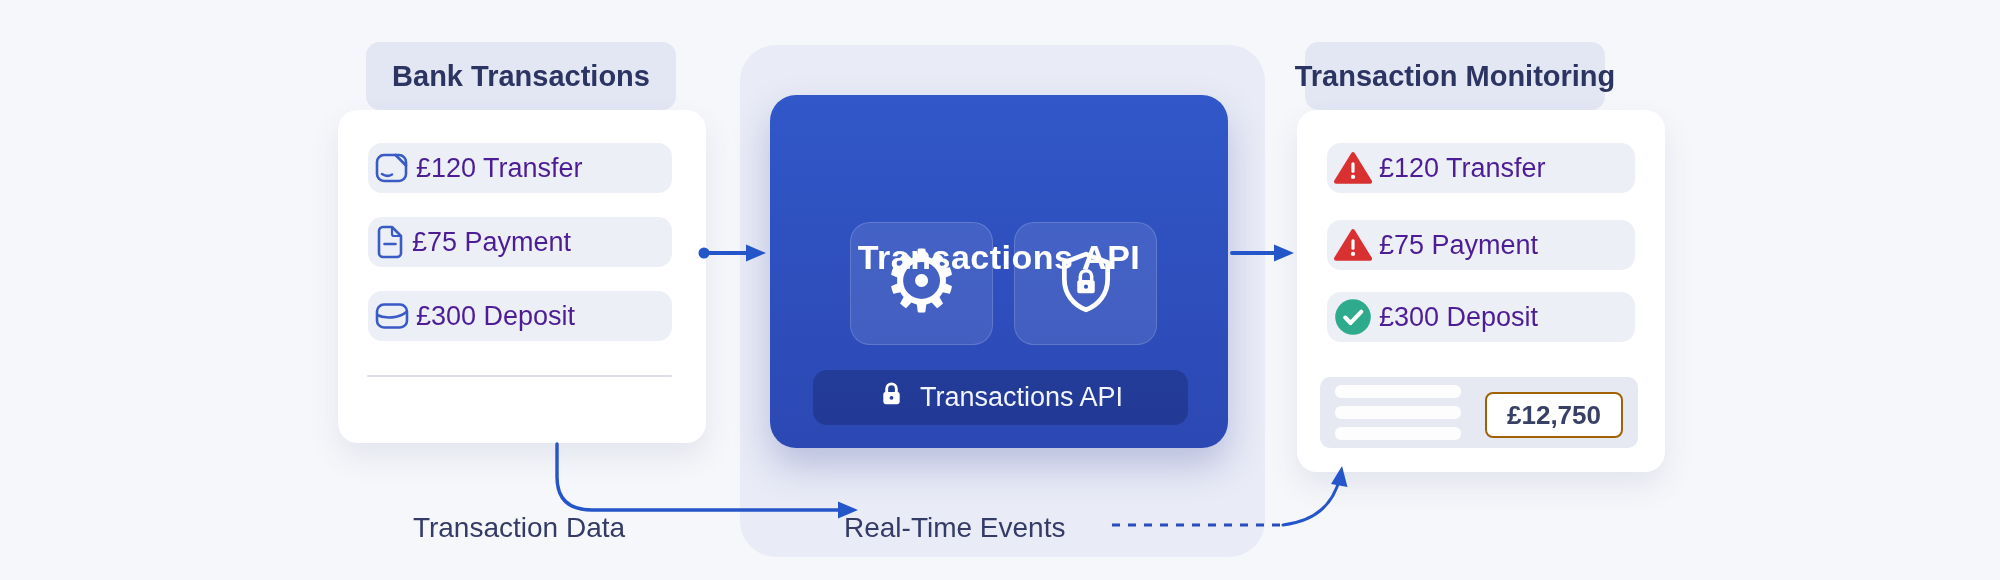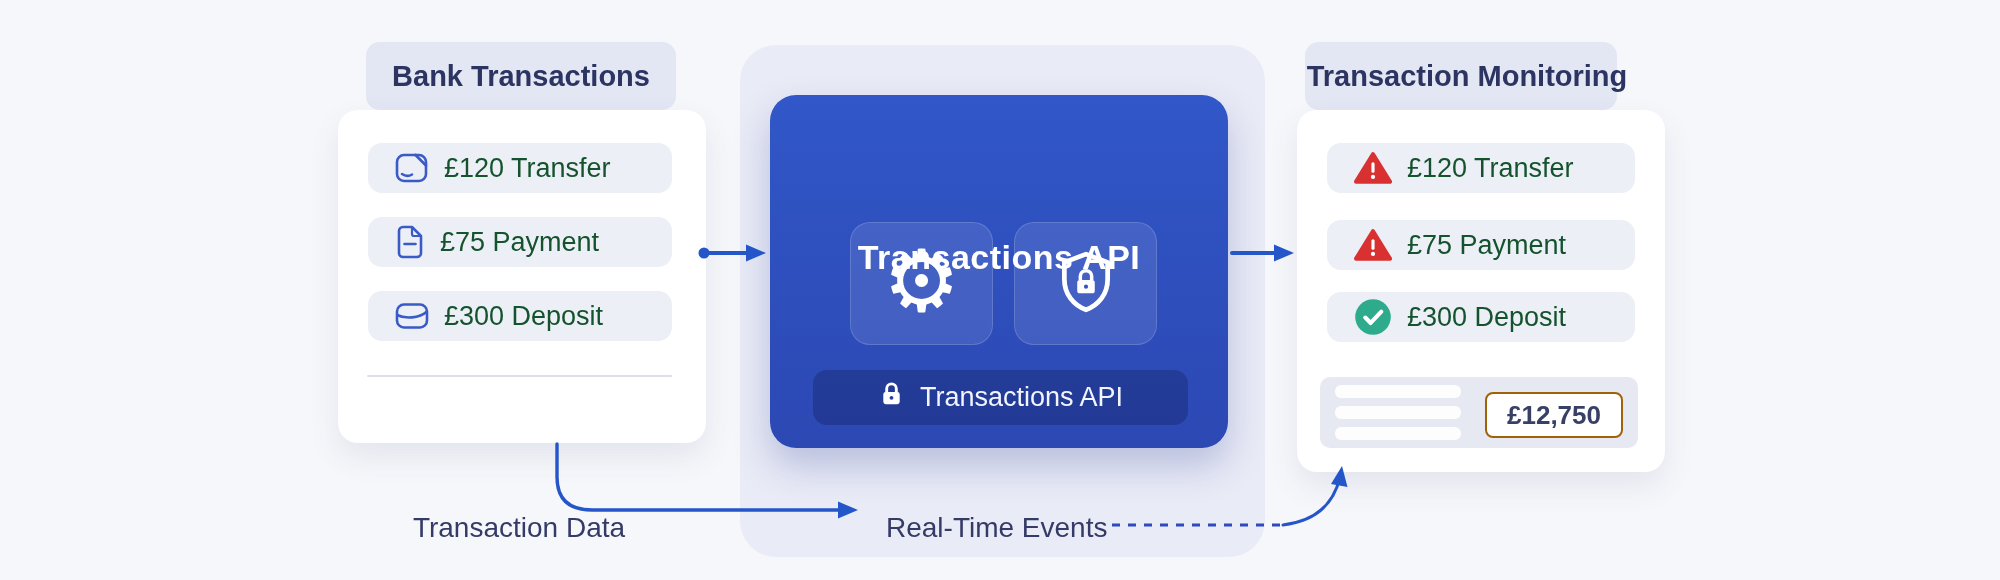--- a/index.html
+++ b/index.html
@@ -14,33 +14,33 @@
     position:absolute;left:740px;top:45px;width:525px;height:512px;
     background:#e9ebf6;border-radius:36px;
   }
   
   .tab{
     position:absolute;top:42px;height:68px;border-radius:14px;
     background:#e3e6f3;display:flex;align-items:center;justify-content:center;
     font-weight:700;font-size:29px;color:#2c3462;white-space:nowrap;
   }
   .tab.left{left:366px;width:310px;}
-  .tab.right{left:1305px;width:300px;padding-left:12px;}
+  .tab.right{left:1305px;width:300px;}
   
   .card{
     position:absolute;background:#ffffff;border-radius:20px;
     box-shadow:0 14px 30px rgba(70,80,140,0.10);
   }
   .card.left{left:338px;top:110px;width:368px;height:333px;}
   .card.right{left:1297px;top:110px;width:368px;height:362px;}
   
   .pill{
     position:absolute;height:50px;border-radius:14px;background:#edeff6;
-    display:flex;align-items:center;gap:15px;padding-left:27px;box-sizing:border-box;
-    font-size:27px;color:#14532d;white-space:nowrap;
+    display:flex;align-items:center;gap:7px;padding-left:7px;box-sizing:border-box;
+    font-size:27px;color:#4c1d95;white-space:nowrap;
   }
   .pill.l{left:368px;width:304px;}
   .pill.r{left:1327px;width:308px;}
   .pill .ic{flex:0 0 auto;display:flex;align-items:center;}
   .divider{position:absolute;left:367px;top:375px;width:305px;height:2px;background:#dcdfe8;border-radius:1px;}
   
   .api-card{
     position:absolute;left:770px;top:95px;width:458px;height:353px;border-radius:26px;
     background:linear-gradient(180deg,#3157c8 0%,#2c48b3 100%);
     box-shadow:0 18px 36px rgba(40,60,150,0.25);
@@ -73,21 +73,21 @@
     position:absolute;left:1485px;top:392px;width:138px;height:46px;border-radius:8px;
     background:#ffffff;border:2px solid #a16207;box-sizing:border-box;
     display:flex;align-items:center;justify-content:center;
     font-weight:700;font-size:26px;color:#394066;
   }
   
   .flow-label{
     position:absolute;top:512px;font-size:28px;color:#343b66;white-space:nowrap;
   }
   .flow-label.sd{left:405px;width:228px;text-align:center;}
-  .flow-label.rte{left:886px;}
+  .flow-label.rte{left:844px;}
   
   .connectors{position:absolute;left:0;top:0;width:2000px;height:580px;pointer-events:none;}
 </style>
 </head>
 <body>
 
 <div class="stage">
 
   <div class="mid-panel"></div>
 

